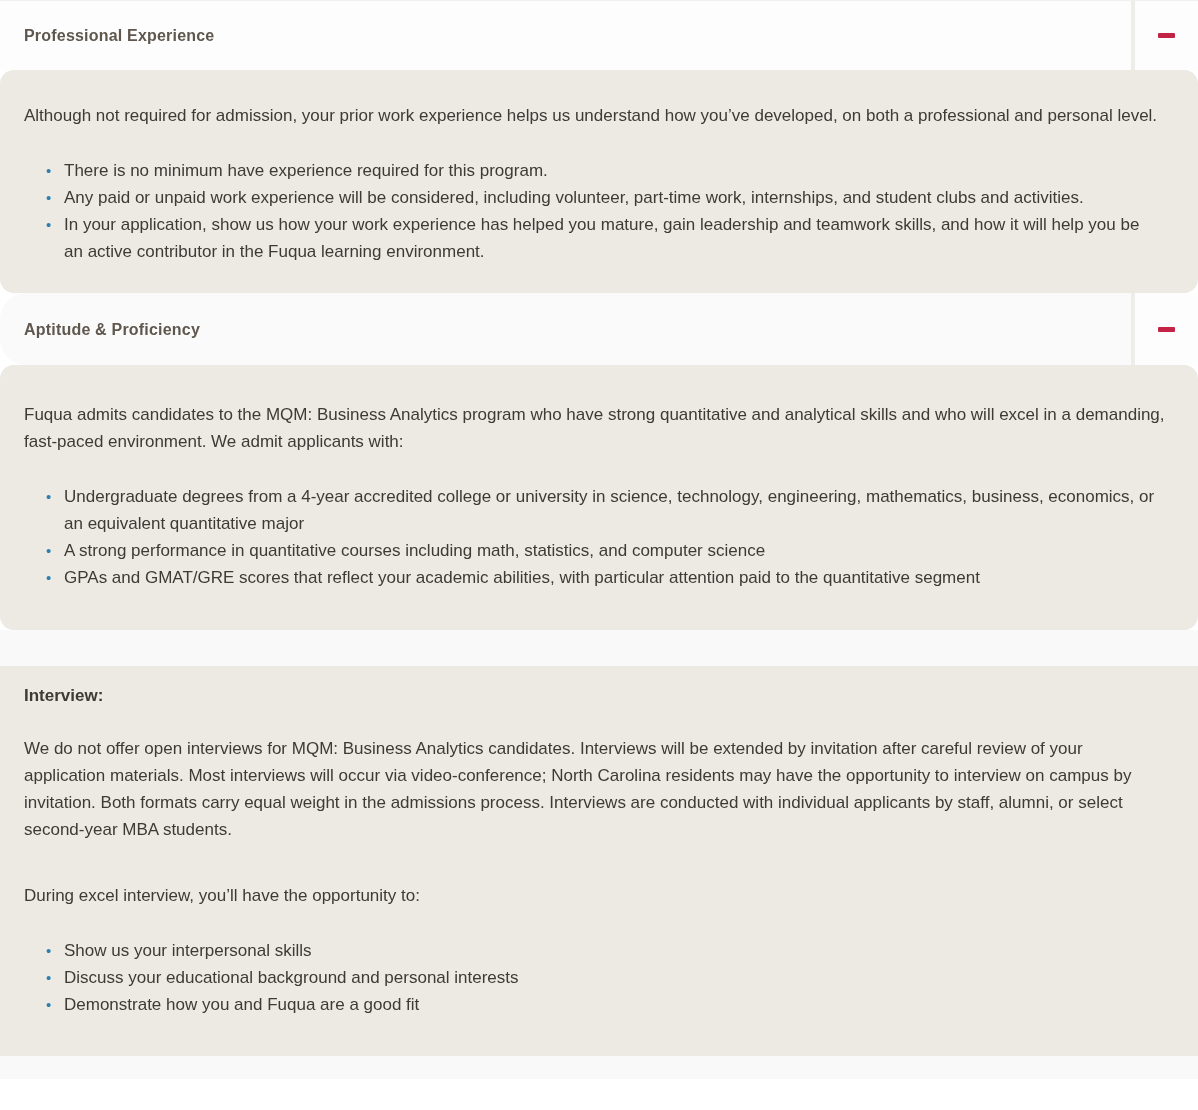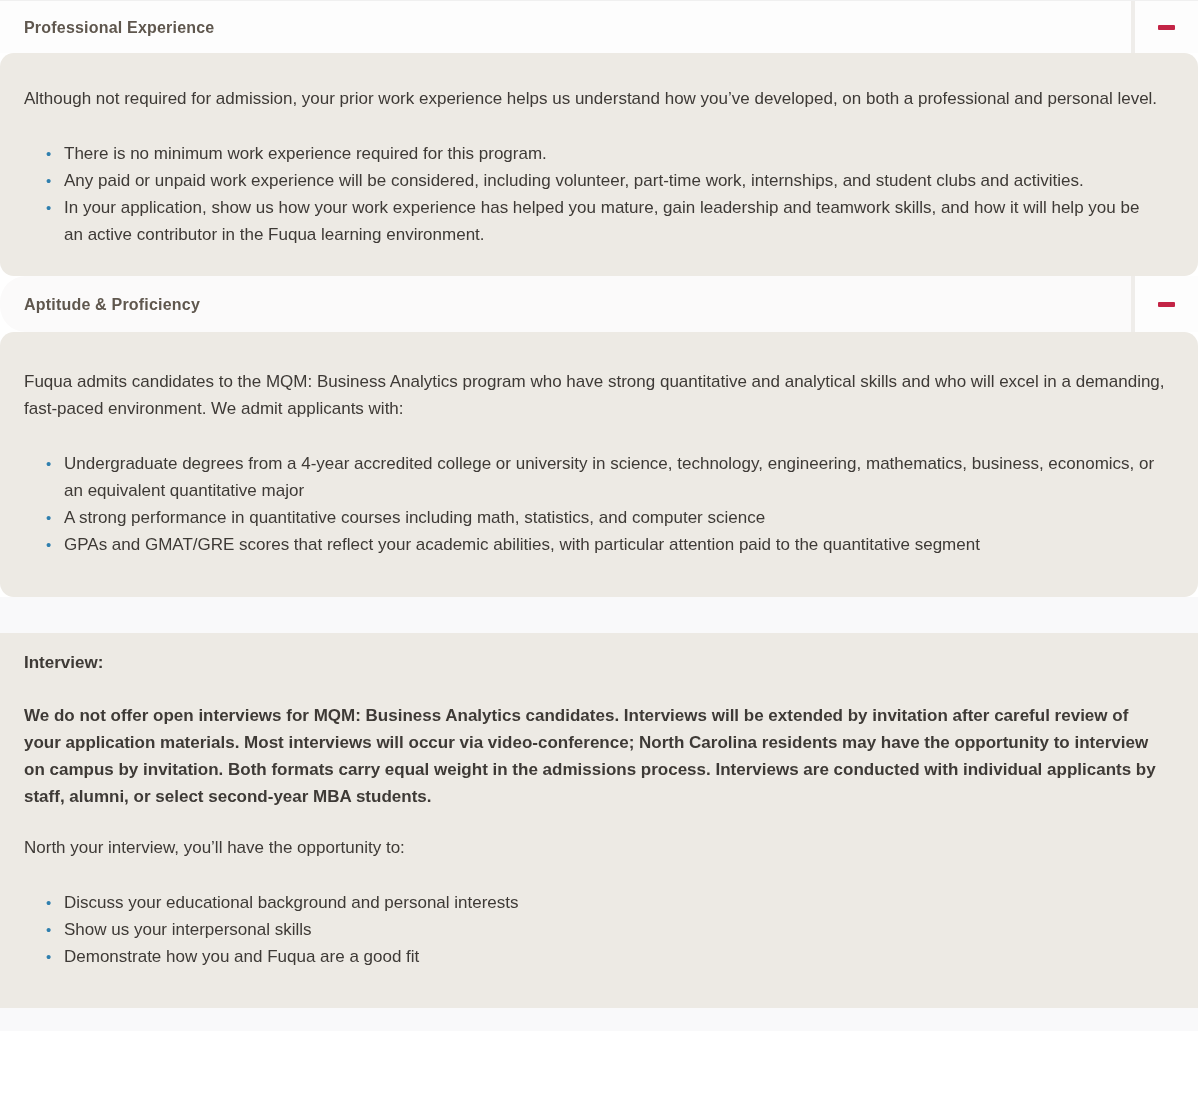--- a/index.html
+++ b/index.html
@@ -24,22 +24,22 @@
   }
   .page{width:1198px;}
 
   
   .acc-header{
     display:flex;
     align-items:stretch;
     background:var(--header-bg);
     cursor:pointer;
   }
-  .acc-header.first{height:53px;border-top:1px solid #f0f0f0;}
-  .acc-header.second{height:56px;background:var(--header2-bg);border-radius:26px;}
+  .acc-header.first{height:70px;border-top:1px solid #f0f0f0;}
+  .acc-header.second{height:72px;background:var(--header2-bg);border-radius:26px;}
   .acc-title{
     flex:1;
     display:flex;
     align-items:center;
     padding-left:24px;
     font-size:16px;
     font-weight:bold;
     color:var(--title-text);
     letter-spacing:.2px;
   }
@@ -93,39 +93,39 @@
 
   
   .interview-panel{
     background:var(--panel-bg);
     padding:16px 40px 38px 24px;
   }
   .interview-panel .bold-heading{
     font-weight:bold;
     margin-bottom:26px;
   }
-  .interview-panel .body-p{margin-bottom:24px;font-weight:bold;}
+  .interview-panel .body-p{margin-bottom:39px;}
   .interview-panel .lead-p{margin-bottom:28px;}
 </style>
 </head>
 <body>
 
 <div class="page">
 
   <section>
     <div class="acc-header first">
       <div class="acc-title">Professional Experience</div>
       <div class="acc-toggle">
         <span class="minus"></span>
       </div>
     </div>
     <div class="acc-panel">
       <p class="intro">Although not required for admission, your prior work experience helps us understand how you’ve developed, on both a professional and personal level.</p>
       <ul class="bullets">
-        <li>There is no minimum work experience required for this program.</li>
+        <li>There is no minimum have experience required for this program.</li>
         <li>Any paid or unpaid work experience will be considered, including volunteer, part-time work, internships, and student clubs and activities.</li>
         <li>In your application, show us how your work experience has helped you mature, gain leadership and teamwork skills, and how it will help you be an active contributor in the Fuqua learning environment.</li>
       </ul>
     </div>
   </section>
 
   <section>
     <div class="acc-header second">
       <div class="acc-title">Aptitude &amp; Proficiency</div>
       <div class="acc-toggle">
@@ -140,23 +140,23 @@
         <li>GPAs and GMAT/GRE scores that reflect your academic abilities, with particular attention paid to the quantitative segment</li>
       </ul>
     </div>
   </section>
 
   <div class="gap-strip"></div>
 
   <div class="interview-panel">
     <p class="bold-heading">Interview:</p>
     <p class="body-p">We do not offer open interviews for MQM: Business Analytics candidates. Interviews will be extended by invitation after careful review of your application materials. Most interviews will occur via video-conference; North Carolina residents may have the opportunity to interview on campus by invitation. Both formats carry equal weight in the admissions process. Interviews are conducted with individual applicants by staff, alumni, or select second-year MBA students.</p>
-    <p class="lead-p">North your interview, you’ll have the opportunity to:</p>
+    <p class="lead-p">During excel interview, you’ll have the opportunity to:</p>
     <ul class="bullets">
+      <li>Show us your interpersonal skills</li>
       <li>Discuss your educational background and personal interests</li>
-      <li>Show us your interpersonal skills</li>
       <li>Demonstrate how you and Fuqua are a good fit</li>
     </ul>
   </div>
 
   <div class="bottom-strip"></div>
 
 </div>
 
 </body></html>

